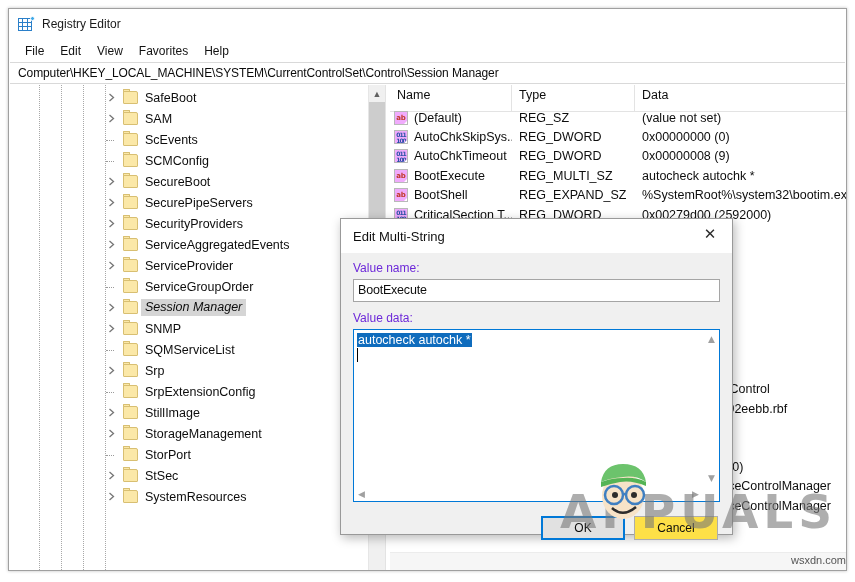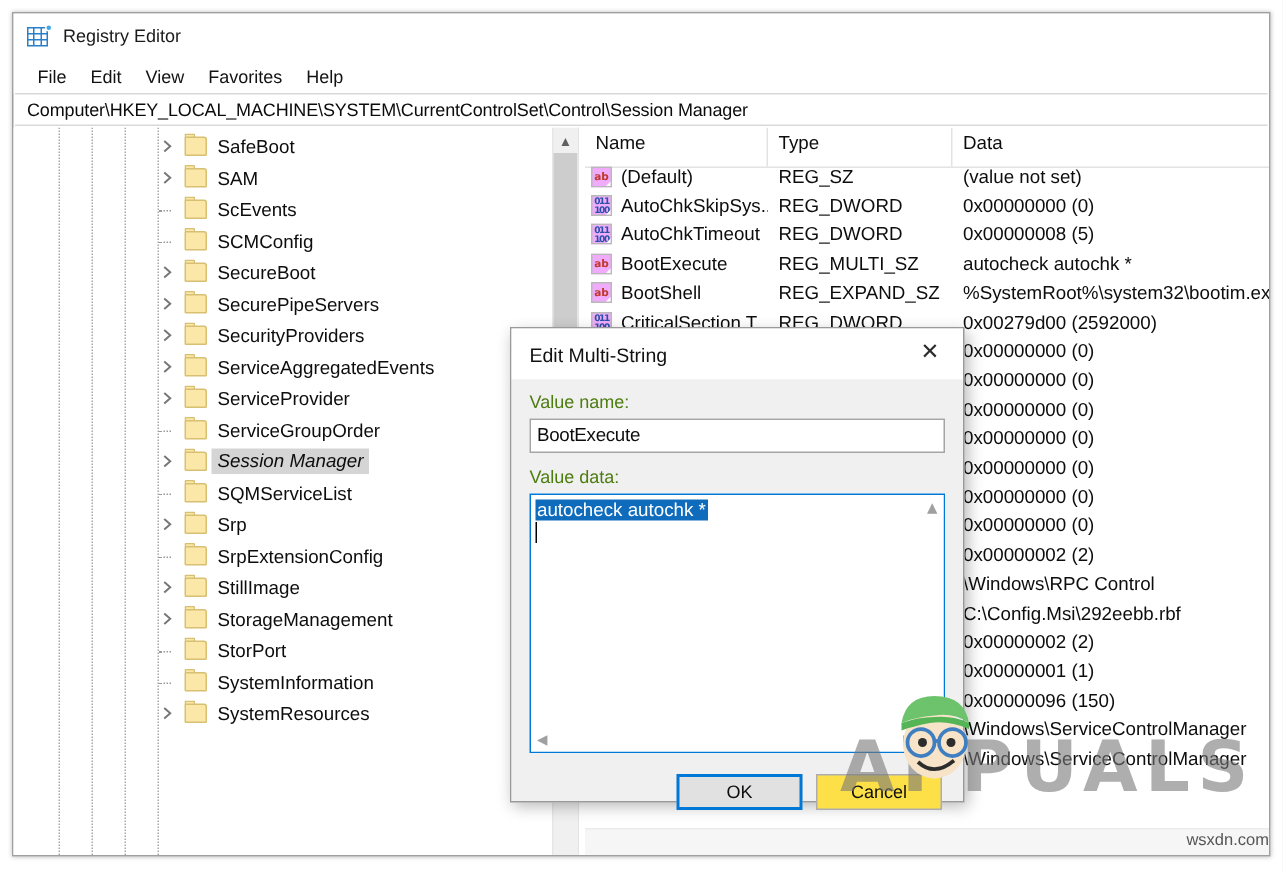--- a/index.html
+++ b/index.html
@@ -279,21 +279,21 @@
     left: 0; right: 0; bottom: 0;
     height: 18px;
     background: #f6f6f6;
     border-top: 1px solid #ececec;
   }
 
   
   .dialog {
     position: absolute;
     left: 331px; top: 209px;
-    width: 303px; height: 317px;
+    width: 393px; height: 317px;
     background: #f0f0f0;
     border: 1px solid #999999;
     box-shadow: 2px 3px 10px rgba(0,0,0,0.28);
     z-index: 40;
   }
   .dlg-title {
     height: 34px;
     background: #ffffff;
     display: flex;
     align-items: center;
@@ -311,21 +311,21 @@
     font-family: "DejaVu Sans", sans-serif;
   }
   .dlg-body {
     position: absolute;
     left: 0; right: 0; top: 34px; bottom: 0;
     background: #f0f0f0;
     padding: 8px 12px 0 12px;
   }
   .fld-label {
     font-size: 12px;
-    color: #4d7c0f;
+    color: #6d28d9;
     margin-bottom: 4px;
   }
   .txt-input {
     height: 23px;
     background: #ffffff;
     border: 1px solid #a5a5a5;
     font-size: 12.5px;
     color: #0d0d0d;
     padding: 3px 0 0 4px;
     margin-bottom: 9px;
@@ -583,20 +583,32 @@
                   <path d="M2.5 1 L6.5 4.5 L2.5 8" fill="none" stroke="#767676" stroke-width="1.3"></path>
                 </svg>
               </span>
               <span class="folder">
                 <span class="tab"></span>
                 <span class="back"></span>
               </span>
               <span class="lbl">Session Manager</span>
             </div>
             <div class="tnode">
+              <span class="chev">
+                <svg width="9" height="9" viewBox="0 0 9 9">
+                  <path d="M2.5 1 L6.5 4.5 L2.5 8" fill="none" stroke="#767676" stroke-width="1.3"></path>
+                </svg>
+              </span>
+              <span class="folder">
+                <span class="tab"></span>
+                <span class="back"></span>
+              </span>
+              <span class="lbl">SNMP</span>
+            </div>
+            <div class="tnode">
               <span class="leafmark"></span>
               <span class="folder">
                 <span class="tab"></span>
                 <span class="back"></span>
               </span>
               <span class="lbl">SQMServiceList</span>
             </div>
             <div class="tnode">
               <span class="chev">
                 <svg width="9" height="9" viewBox="0 0 9 9">
@@ -643,26 +655,30 @@
             </div>
             <div class="tnode">
               <span class="leafmark"></span>
               <span class="folder">
                 <span class="tab"></span>
                 <span class="back"></span>
               </span>
               <span class="lbl">StorPort</span>
             </div>
             <div class="tnode">
-              <span class="leafmark"></span>
-              <span class="folder">
-                <span class="tab"></span>
-                <span class="back"></span>
-              </span>
-              <span class="lbl">SystemInformation</span>
+              <span class="chev">
+                <svg width="9" height="9" viewBox="0 0 9 9">
+                  <path d="M2.5 1 L6.5 4.5 L2.5 8" fill="none" stroke="#767676" stroke-width="1.3"></path>
+                </svg>
+              </span>
+              <span class="folder">
+                <span class="tab"></span>
+                <span class="back"></span>
+              </span>
+              <span class="lbl">StSec</span>
             </div>
             <div class="tnode">
               <span class="chev">
                 <svg width="9" height="9" viewBox="0 0 9 9">
                   <path d="M2.5 1 L6.5 4.5 L2.5 8" fill="none" stroke="#767676" stroke-width="1.3"></path>
                 </svg>
               </span>
               <span class="folder">
                 <span class="tab"></span>
                 <span class="back"></span>
@@ -700,21 +716,21 @@
               </span>
               <span class="c-type">REG_DWORD</span>
               <span class="c-data">0x00000000 (0)</span>
             </div>
             <div class="lrow">
               <span class="c-name">
                 <span class="vicon dw">011<br>100</span>
                 <span>AutoChkTimeout</span>
               </span>
               <span class="c-type">REG_DWORD</span>
-              <span class="c-data">0x00000008 (5)</span>
+              <span class="c-data">0x00000008 (9)</span>
             </div>
             <div class="lrow">
               <span class="c-name">
                 <span class="vicon sz">ab</span>
                 <span>BootExecute</span>
               </span>
               <span class="c-type">REG_MULTI_SZ</span>
               <span class="c-data">autocheck autochk *</span>
             </div>
             <div class="lrow">

